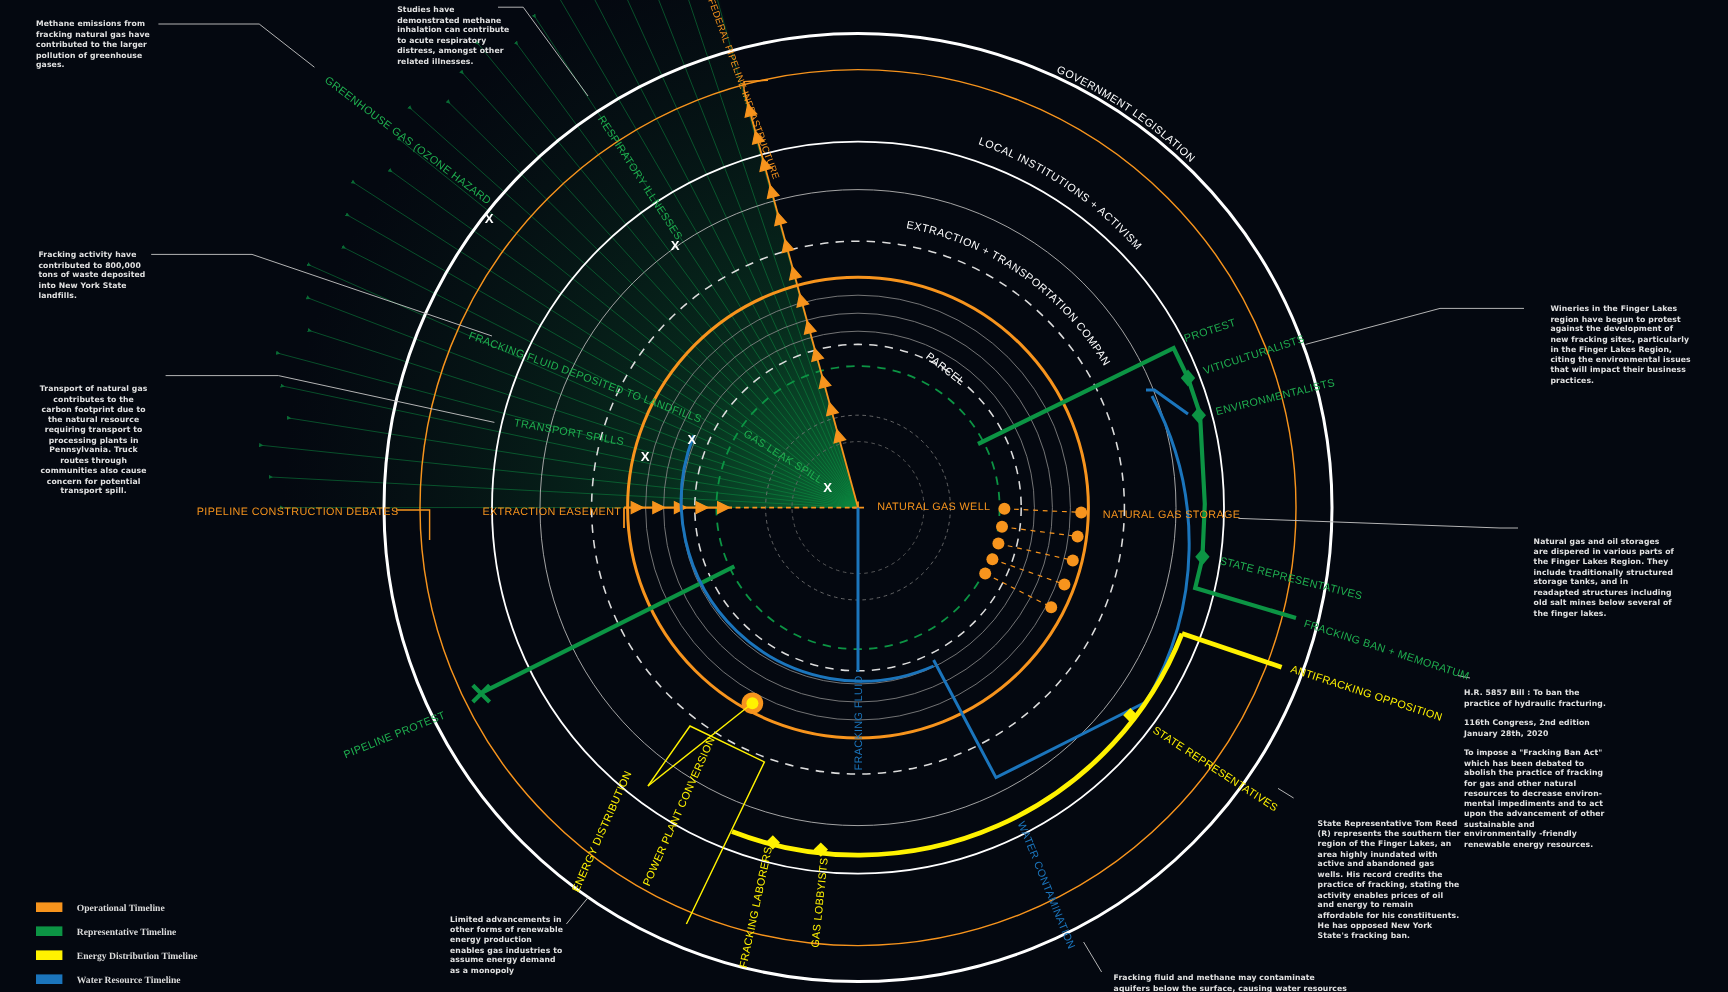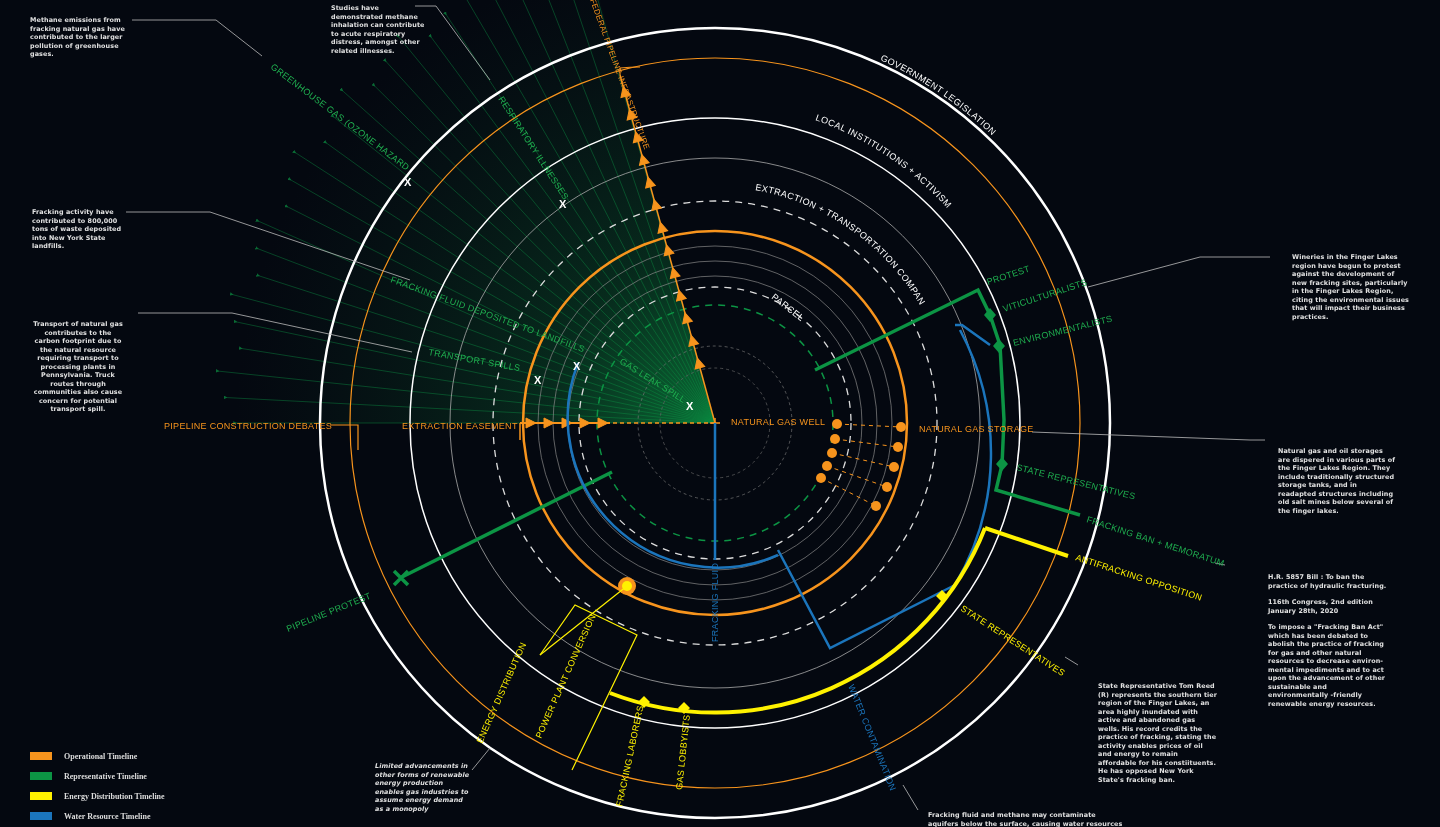--- a/index.html
+++ b/index.html
@@ -224,27 +224,27 @@
     <text transform="translate(848,686) rotate(68)">WATER CONTAMINATION</text>
   </g>
 </svg>
 
 <div class="note" style="left:30px;top:16px;width:95px;">Methane emissions from fracking natural gas have contributed to the larger pollution of greenhouse gases.</div>
 <div class="note" style="left:305px;top:4px;width:100px;margin-left:26px;">Studies have demonstrated methane inhalation can contribute to acute respiratory distress, amongst other related illnesses.</div>
 <div class="note" style="left:32px;top:208px;width:92px;">Fracking activity have contributed to 800,000 tons of waste deposited into New York State landfills.</div>
 <div class="note" style="left:32px;top:320px;width:92px;text-align:center;">Transport of natural gas contributes to the carbon footprint due to the natural resource requiring transport to processing plants in Pennsylvania. Truck routes through communities also cause concern for potential transport spill.</div>
 <div class="note" style="left:1292px;top:253px;width:118px;">Wineries in the Finger Lakes region have begun to protest against the development of new fracking sites, particularly in the Finger Lakes Region, citing the environmental issues that will impact their business practices.</div>
 <div class="note" style="left:1278px;top:447px;width:118px;">Natural gas and oil storages are dispered in various parts of the Finger Lakes Region. They include traditionally structured storage tanks, and in readapted structures including old salt mines below several of the finger lakes.</div>
-<div class="note" style="left:1268px;top:573px;width:120px;">
+<div class="note" style="left:1220px;top:573px;width:120px;">
   <p>H.R. 5857 Bill : To ban the practice of hydraulic fracturing.</p>
   <p>116th Congress, 2nd edition January 28th, 2020</p>
   <p>To impose a "Fracking Ban Act" which has been debated to abolish the practice of fracking for gas and other natural resources to decrease environ-mental impediments and to act upon the advancement of other sustainable and environmentally -friendly renewable energy resources.</p>
 </div>
 <div class="note" style="left:1098px;top:682px;width:120px;">State Representative Tom Reed (R) represents the southern tier region of the Finger Lakes, an area highly inundated with active and abandoned gas wells. His record credits the practice of fracking, stating the activity enables prices of oil and energy to remain affordable for his constiituents. He has opposed New York State's fracking ban.</div>
-<div class="note" style="left:375px;top:762px;width:98px;font-style:italic;">Limited advancements in other forms of renewable energy production enables gas industries to assume energy demand as a monopoly</div>
+<div class="note" style="left:375px;top:762px;width:98px;">Limited advancements in other forms of renewable energy production enables gas industries to assume energy demand as a monopoly</div>
 <div class="note" style="left:928px;top:811px;width:200px;">Fracking fluid and methane may contaminate aquifers below the surface, causing water resources to be vulnerable for</div>
 
 <div class="legend">
   <div class="legend-item">
     <span class="swatch" style="background:#f7941d"></span>
     <span class="legend-label">Operational Timeline</span>
   </div>
   <div class="legend-item">
     <span class="swatch" style="background:#0c9444"></span>
     <span class="legend-label">Representative Timeline</span>

